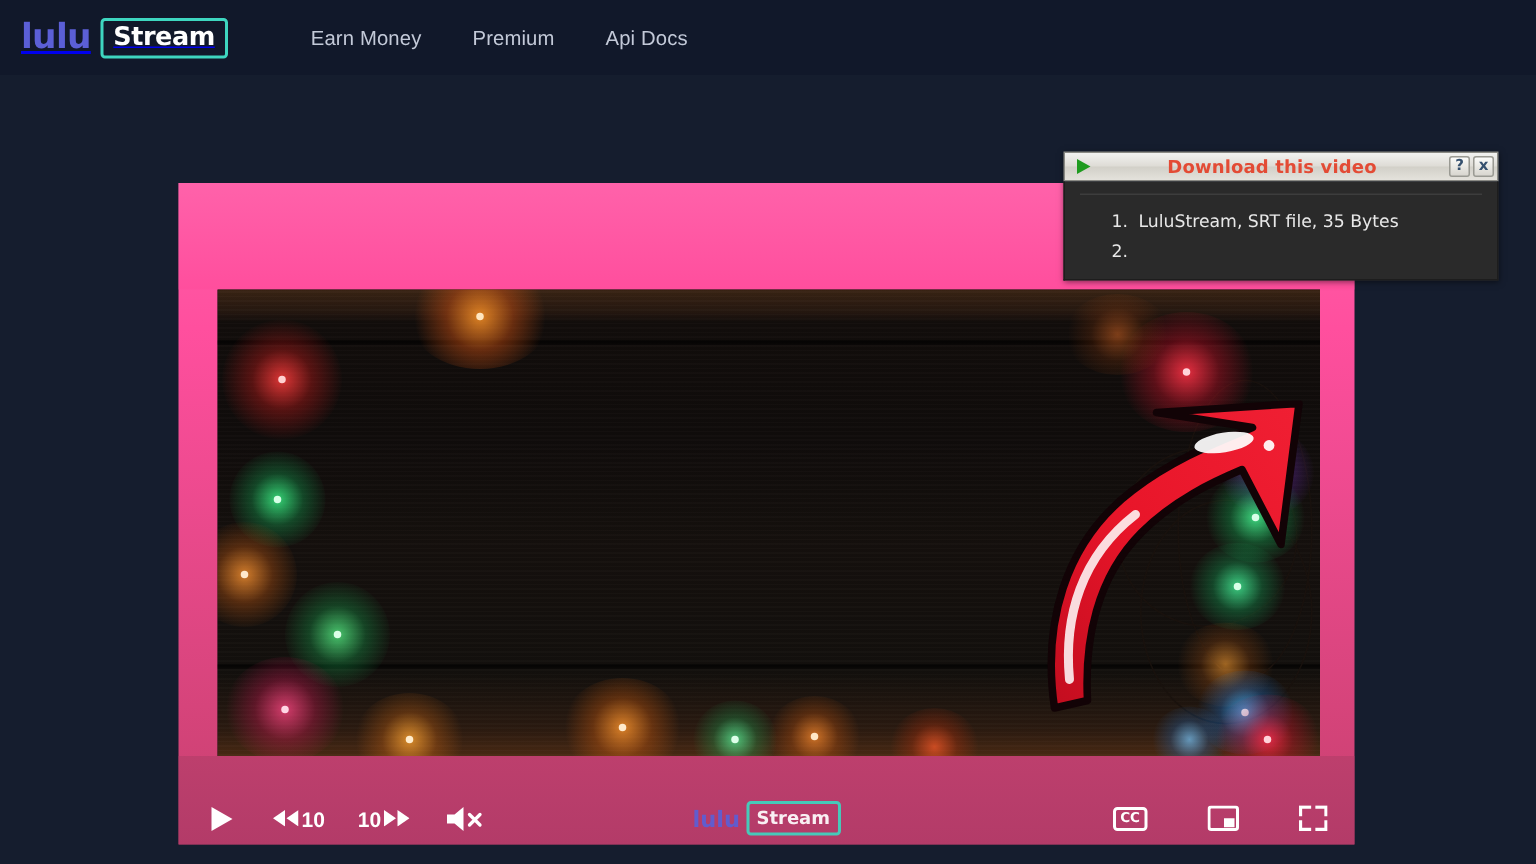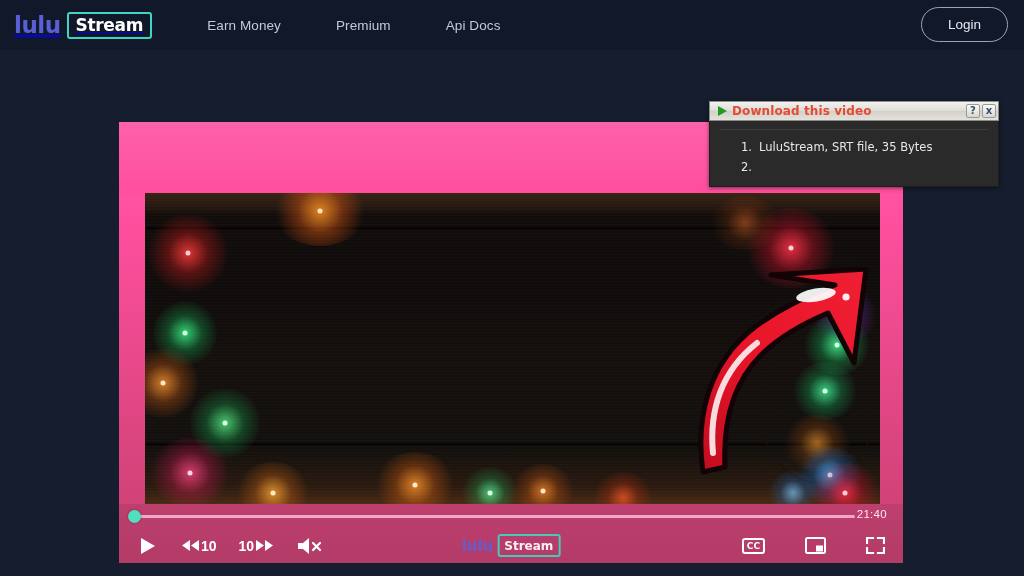--- a/index.html
+++ b/index.html
@@ -23,21 +23,21 @@
     color:#5b5fd6; font-family:"DejaVu Sans", sans-serif;
   }
   .logo-box {
     border:2px solid #3ed6c0; border-radius:3px;
     padding:1px 7px 2px 7px;
   }
   .logo-stream {
     font-size:17px; font-weight:bold; color:#ffffff;
     font-family:"DejaVu Sans", sans-serif; letter-spacing:-0.3px;
   }
-  .nav { display:flex; align-items:center; gap:55px; margin-left:55px; }
+  .nav { display:flex; align-items:center; gap:34px; margin-left:55px; }
   .nav-link {
     color:#c3c9d8; font-size:13.5px; text-decoration:none;
     letter-spacing:0.1px;
   }
   .auth { position:absolute; right:16px; top:7px; display:flex; gap:12px; align-items:center; }
   .btn-login {
     border:1px solid #9aa3b8; border-radius:20px;
     color:#e6e9f2; font-size:13.5px;
     padding:9px 26px; background:transparent; cursor:pointer;
   }
@@ -146,21 +146,21 @@
   
   .popup {
     position:absolute; left:709px; top:101px; width:290px;
     z-index:20; font-family:"DejaVu Sans", sans-serif;
     box-shadow:0 1px 4px rgba(0,0,0,.5);
   }
   .popup-title {
     height:20px;
     background:linear-gradient(180deg,#f2f2f0 0%,#dedcd6 48%,#d2d0c8 52%,#e4e2dc 100%);
     border:1px solid #8b8b85;
-    display:flex; align-items:center; padding:0 2px;
+    display:flex; align-items:center; padding:0 2px;text-align:center;
   }
   .play-tri {
     width:0;height:0;
     border-left:9px solid #1f9b1f;
     border-top:5px solid transparent;
     border-bottom:5px solid transparent;
     margin-left:6px; margin-right:5px;
   }
   .popup-title-text {
     color:#e34b35; font-size:12px; font-weight:bold; letter-spacing:0.1px;
@@ -199,21 +199,20 @@
     </span>
   </a>
 
   <nav class="nav">
     <a class="nav-link" href="#">Earn Money</a>
     <a class="nav-link" href="#">Premium</a>
     <a class="nav-link" href="#">Api Docs</a>
   </nav>
 
   <div class="auth">
-    <button class="btn-login">Login</button>
   </div>
 </div>
 
 <div class="player">
   <div class="player-topband"></div>
 
   <div class="stage">
     <div class="wood"></div>
     <div class="plank-line" style="top:34px;"></div>
     <div class="plank-line" style="top:250px;"></div>
@@ -289,25 +288,20 @@
         </linearGradient>
       </defs>
       <path d="M18,205 C10,150 24,95 70,60 C100,37 132,26 150,18 L86,8 L181,2 L169,96 L143,46 C124,54 98,66 76,88 C46,118 38,160 40,200 Z" fill="url(#agrad)" stroke="#120306" stroke-width="5" stroke-linejoin="round"></path>
       <path d="M28,186 C24,144 36,104 72,76" fill="none" stroke="#ffffff" stroke-width="6" stroke-linecap="round" opacity="0.85"></path>
       <ellipse cx="131" cy="28" rx="20" ry="6.5" transform="rotate(-9 131 28)" fill="#ffffff" opacity="0.92"></ellipse>
       <circle cx="161" cy="30" r="3.6" fill="#ffffff" opacity="0.92"></circle>
     </svg>
   </div>
 
   <div class="controls">
-    <div class="progress-row">
-      <div class="track"></div>
-      <div class="thumb"></div>
-      <div class="time">21:40</div>
-    </div>
 
     <div class="ctl-row">
       <span class="ctl ctl-play">
         <svg width="17" height="18" viewBox="0 0 17 18">
             <polygon points="2,1 16,9 2,17" fill="#ffffff"></polygon>
           </svg>
       </span>
 
       <span class="ctl ctl-back">
         <svg width="17" height="11" viewBox="0 0 17 11">

